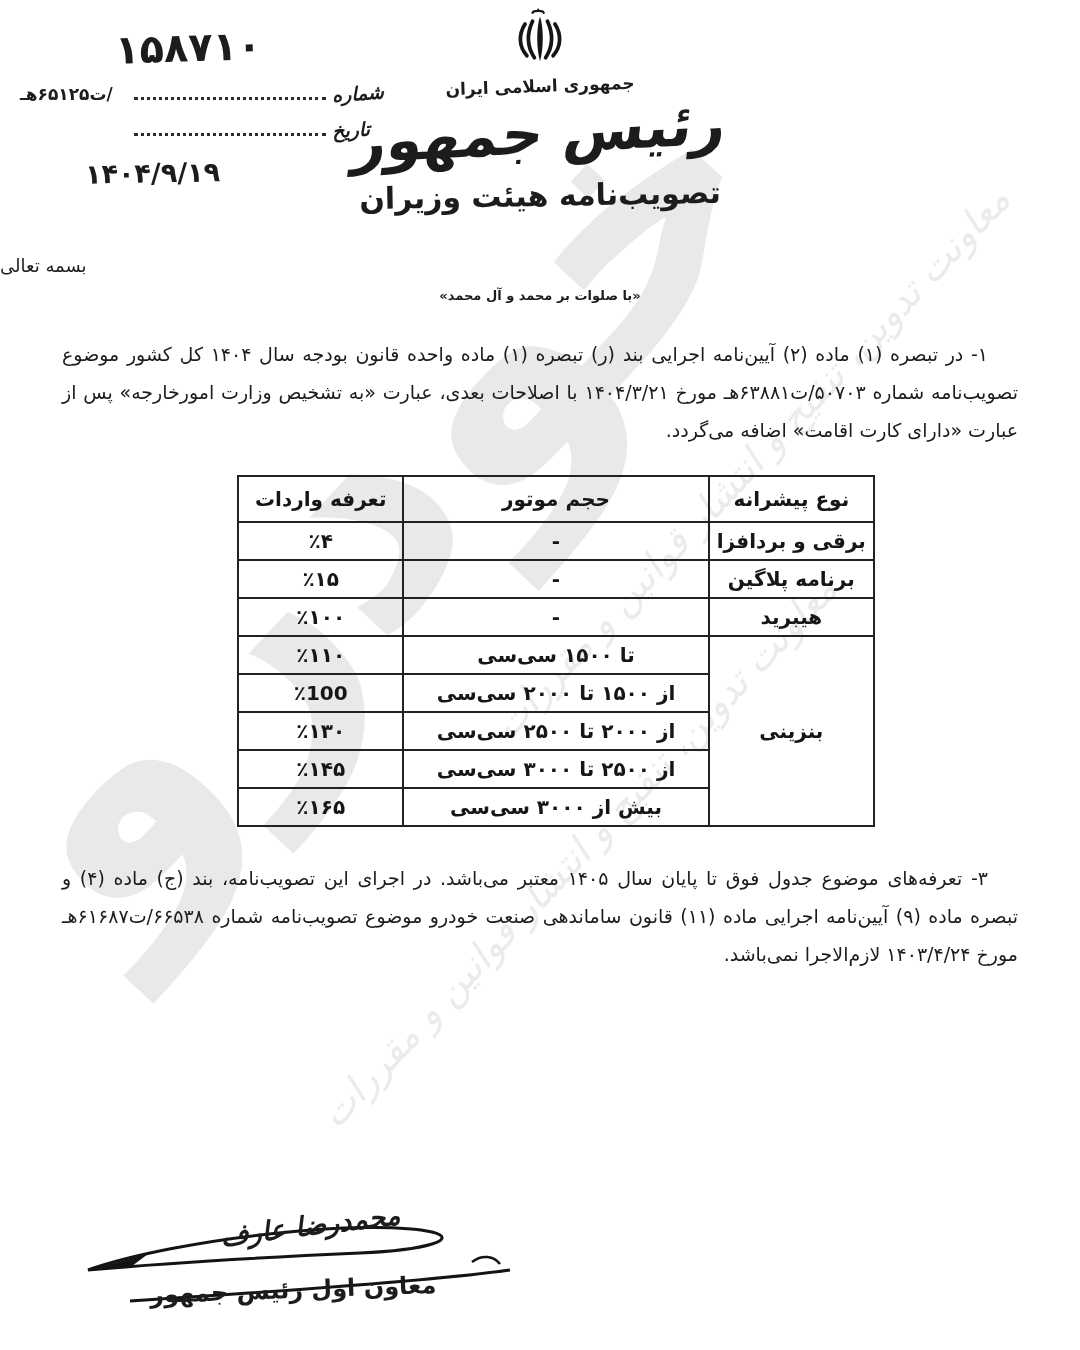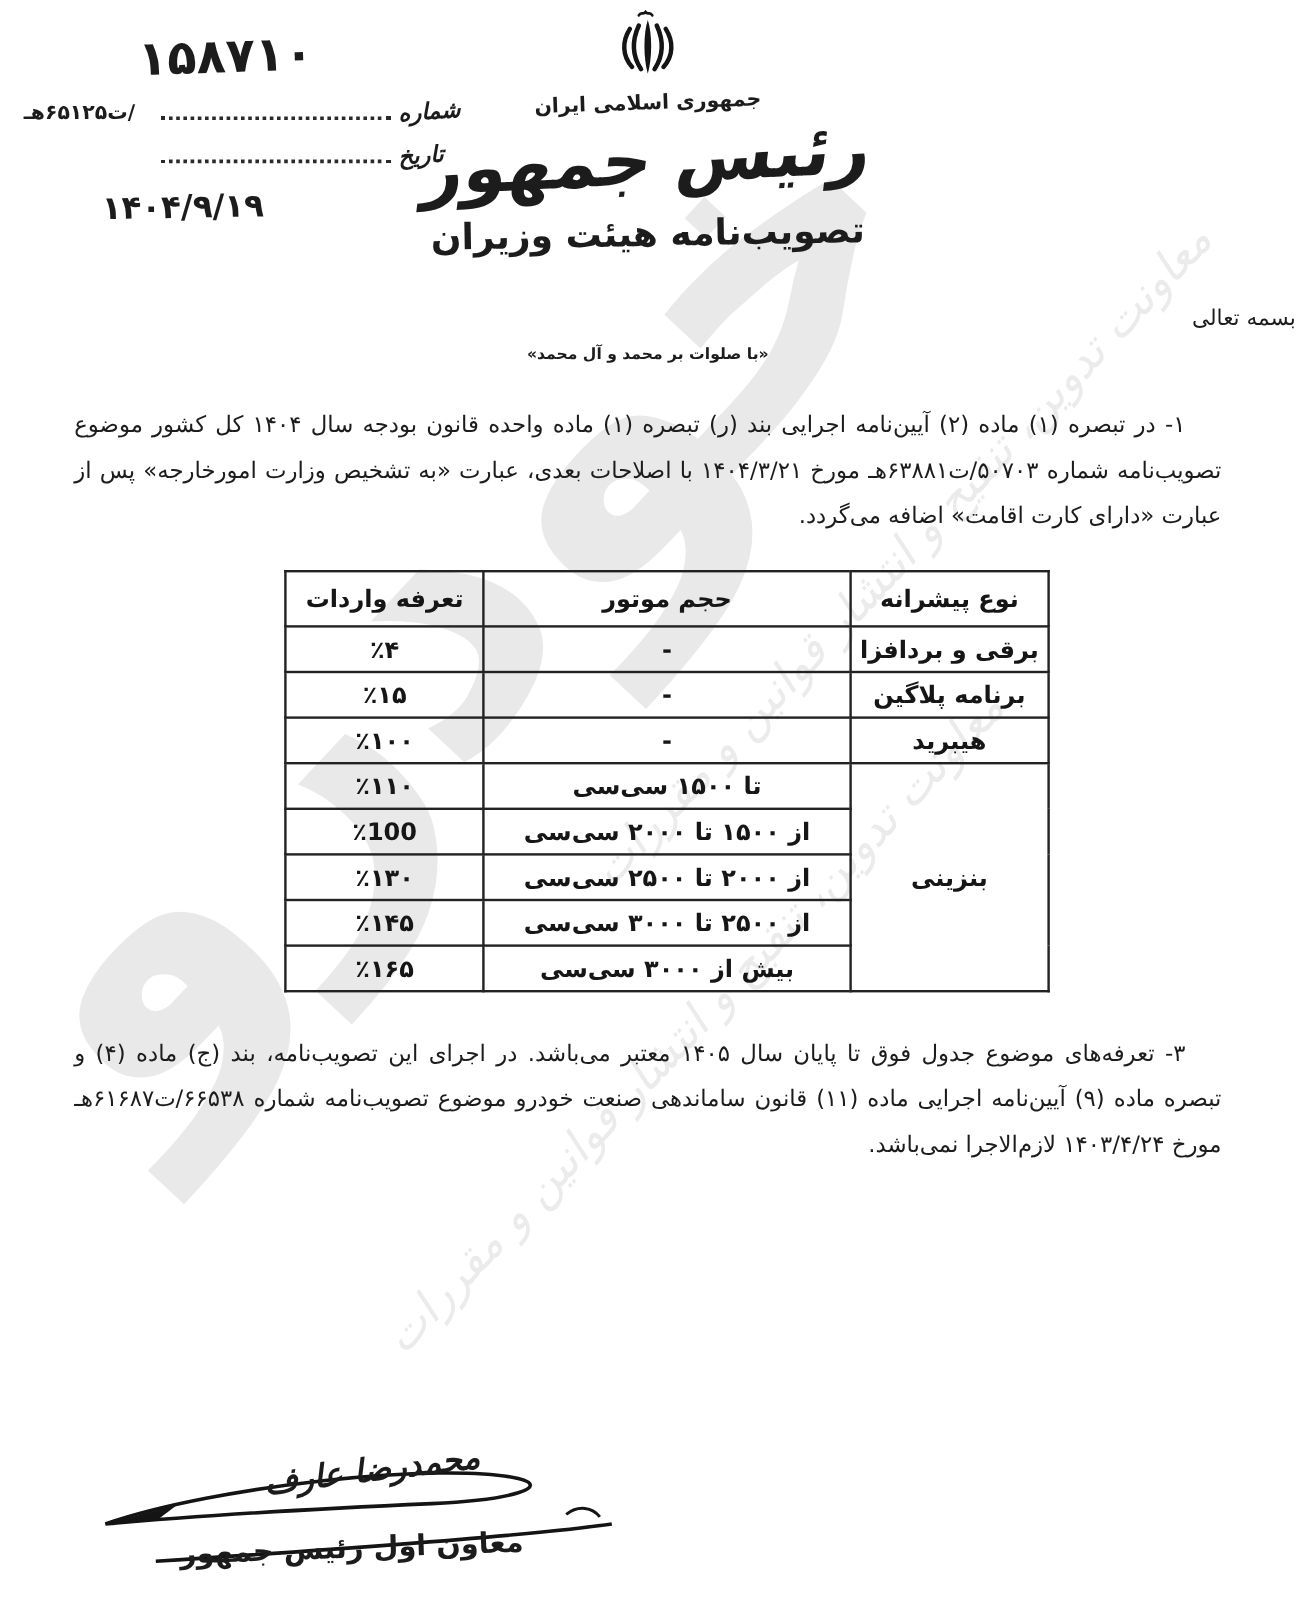--- a/index.html
+++ b/index.html
@@ -46,21 +46,21 @@
   }
   
   .masthead{padding-top:8px;text-align:center;}
   .emblem{display:inline-block;}
   .country{font-size:17px;font-weight:bold;margin-top:2px;transform:rotate(-2deg);}
   .office{
     font-size:58px;font-weight:bold;margin-top:4px;line-height:66px;
     transform:skewX(-10deg) rotate(-3deg);
   }
   .doc-type{font-size:30px;font-weight:bold;margin-top:12px;transform:rotate(-1deg);}
-  .basmala{font-size:18px;text-align:right;margin-top:42px;}
+  .basmala{font-size:18px;text-align:left;margin-top:42px;}
   .salutation{font-size:13px;font-weight:bold;text-align:center;margin-top:12px;}
   
   .content{padding:0 62px;}
   .addressee{font-size:21px;font-weight:bold;text-align:center;margin-top:38px;}
   .para{
     font-size:19px;line-height:38px;text-align:justify;
     margin-top:32px;text-indent:30px;
   }
   .para.first{margin-top:36px;}
   

